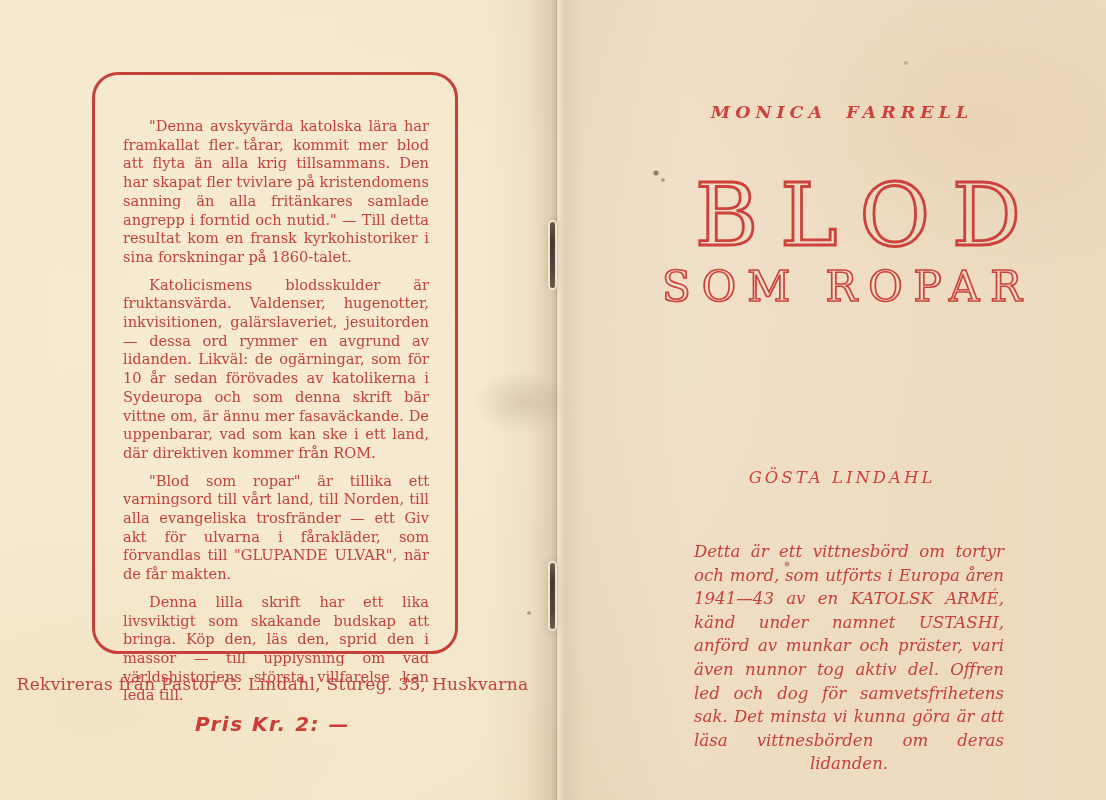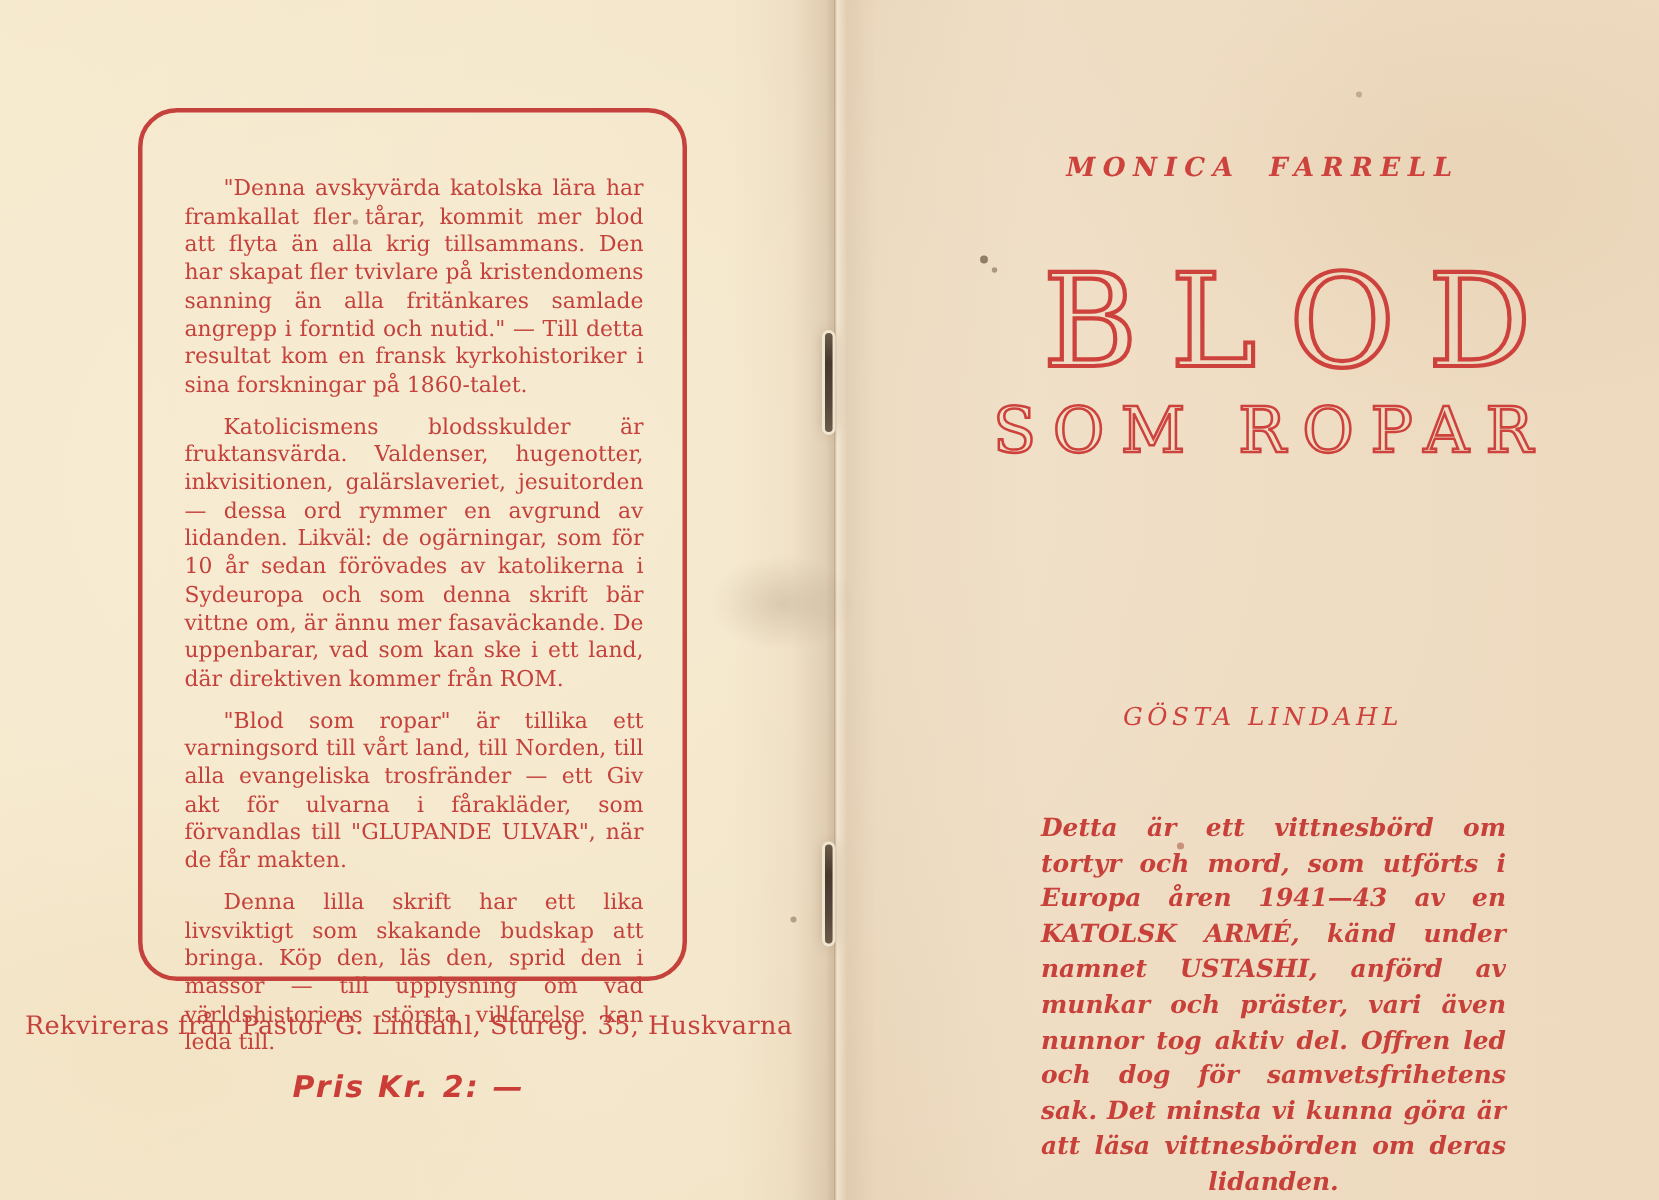--- a/index.html
+++ b/index.html
@@ -82,21 +82,21 @@
   .trans-1{
     position:absolute;top:440px;left:0;width:100%;text-align:center;
     color:#cd423c;font-size:16.5px;letter-spacing:2.5px;
   }
   .trans-2{
     position:absolute;top:468px;left:0;width:100%;text-align:center;
     color:#cd423c;font-style:italic;font-size:16.5px;letter-spacing:3px;
   }
   .blurb{
     position:absolute;top:540px;left:138px;width:310px;margin:0;
-    color:#c8403a;font-style:italic;font-weight:bold;
+    color:#c8403a;font-style:italic;font-weight:normal;
     font-size:16.6px;line-height:23.6px;
     text-align:justify;text-align-last:center;
   }
 </style>
 </head>
 <body>
 
 <div class="spread">
 
   <div class="page-left">

